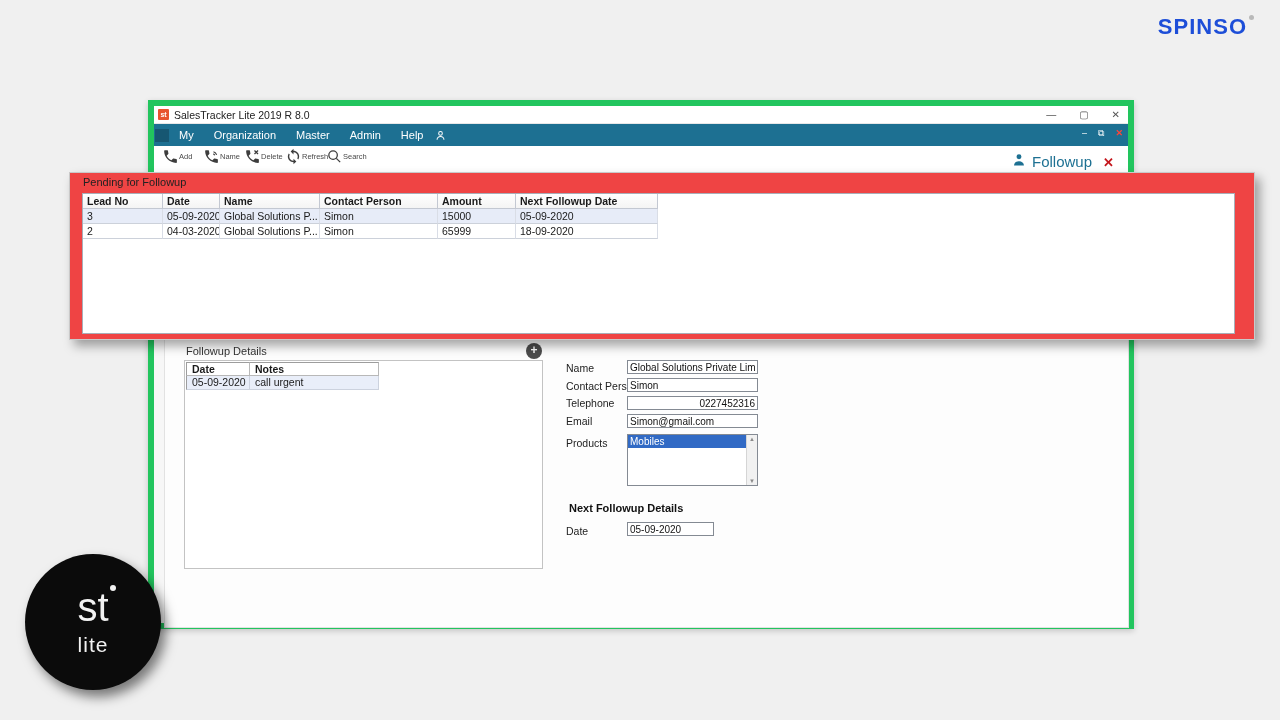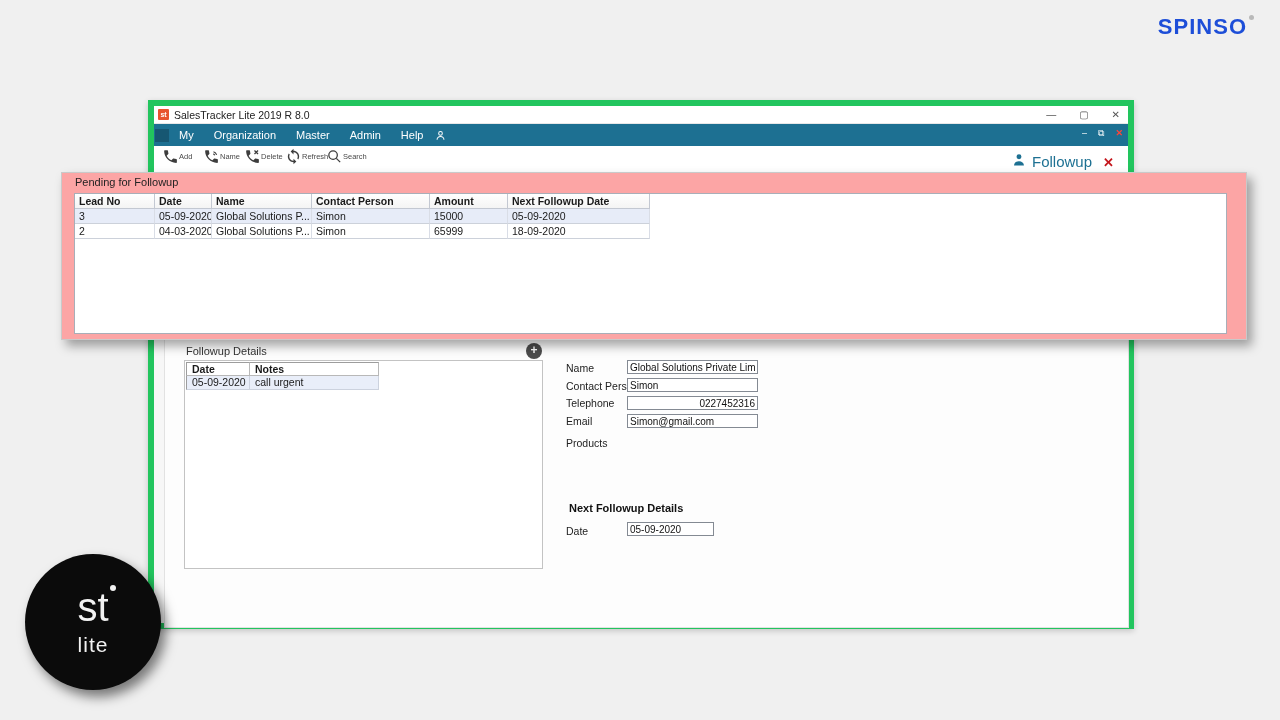--- a/index.html
+++ b/index.html
@@ -71,21 +71,21 @@
                   border:1px solid #848a93; background:#fff; }
   .product-sel { height:13px; background:#316ac5; color:#fff; font-size:10px; line-height:13px;
                  padding-left:2px; margin-right:11px; }
   .pscroll { position:absolute; right:0; top:0; bottom:0; width:11px; background:#f1f1f1;
              border-left:1px solid #d5d5d5; }
   .pscroll span { position:absolute; left:0; width:10px; text-align:center; font-size:6px; color:#8a8a8a; }
   .pscroll .up { top:1px; } .pscroll .down { bottom:1px; }
   .next-title { position:absolute; left:415px; top:396px; font-size:11px; font-weight:700; color:#111; }
 
   
-  .overlay { position:absolute; left:61px; top:172px; width:1186px; height:168px; background:#fca5a5;
+  .overlay { position:absolute; left:69px; top:172px; width:1186px; height:168px; background:#ef4444;
              border:1px solid #c9c9c9; box-shadow:5px 6px 10px rgba(0,0,0,.35); }
   .overlay-title { position:absolute; left:13px; top:3px; font-size:11px; color:#222; }
   .listview { position:absolute; left:12px; top:20px; width:1153px; height:141px; background:#fff;
               border:1px solid #a8aeb8; }
   .lrow { display:flex; height:15px; }
   .lcell { font-size:10.5px; line-height:14px; padding-left:4px; color:#1a1a1a; overflow:hidden;
            white-space:nowrap; }
   .lhead .lcell { font-weight:700; background:linear-gradient(#ffffff,#f4f4f4);
                   border-right:1px solid #c3c8d2; border-bottom:1px solid #c3c8d2; }
   .ldata .lcell { border-right:1px solid #d9dde6; border-bottom:1px solid #ccd1da; }
@@ -225,20 +225,27 @@
     <div class="fld-label" style="top:274px;">Contact Person</div>
     <input class="fld-input" style="top: 272px;" readonly="" value="Simon">
 
     <div class="fld-label" style="top:291px;">Telephone</div>
     <input class="fld-input" style="top: 290px; text-align: right;" readonly="" value="0227452316">
 
     <div class="fld-label" style="top:309px;">Email</div>
     <input class="fld-input" style="top: 308px;" readonly="" value="Simon@gmail.com">
 
     <div class="fld-label" style="top:331px;">Products</div>
+    <div class="products-box">
+      <div class="product-sel">Mobiles</div>
+      <div class="pscroll">
+        <span class="up">▲</span>
+        <span class="down">▼</span>
+      </div>
+    </div>
 
     <div class="next-title">Next Followup Details</div>
     <div class="fld-label" style="top:419px;">Date</div>
     <input class="fld-input" style="top: 416px; width: 87px;" readonly="" value="05-09-2020">
   </div>
 
   <div class="overlay">
     <div class="overlay-title">Pending for Followup</div>
     <div class="listview">
       <div class="lrow lhead">

